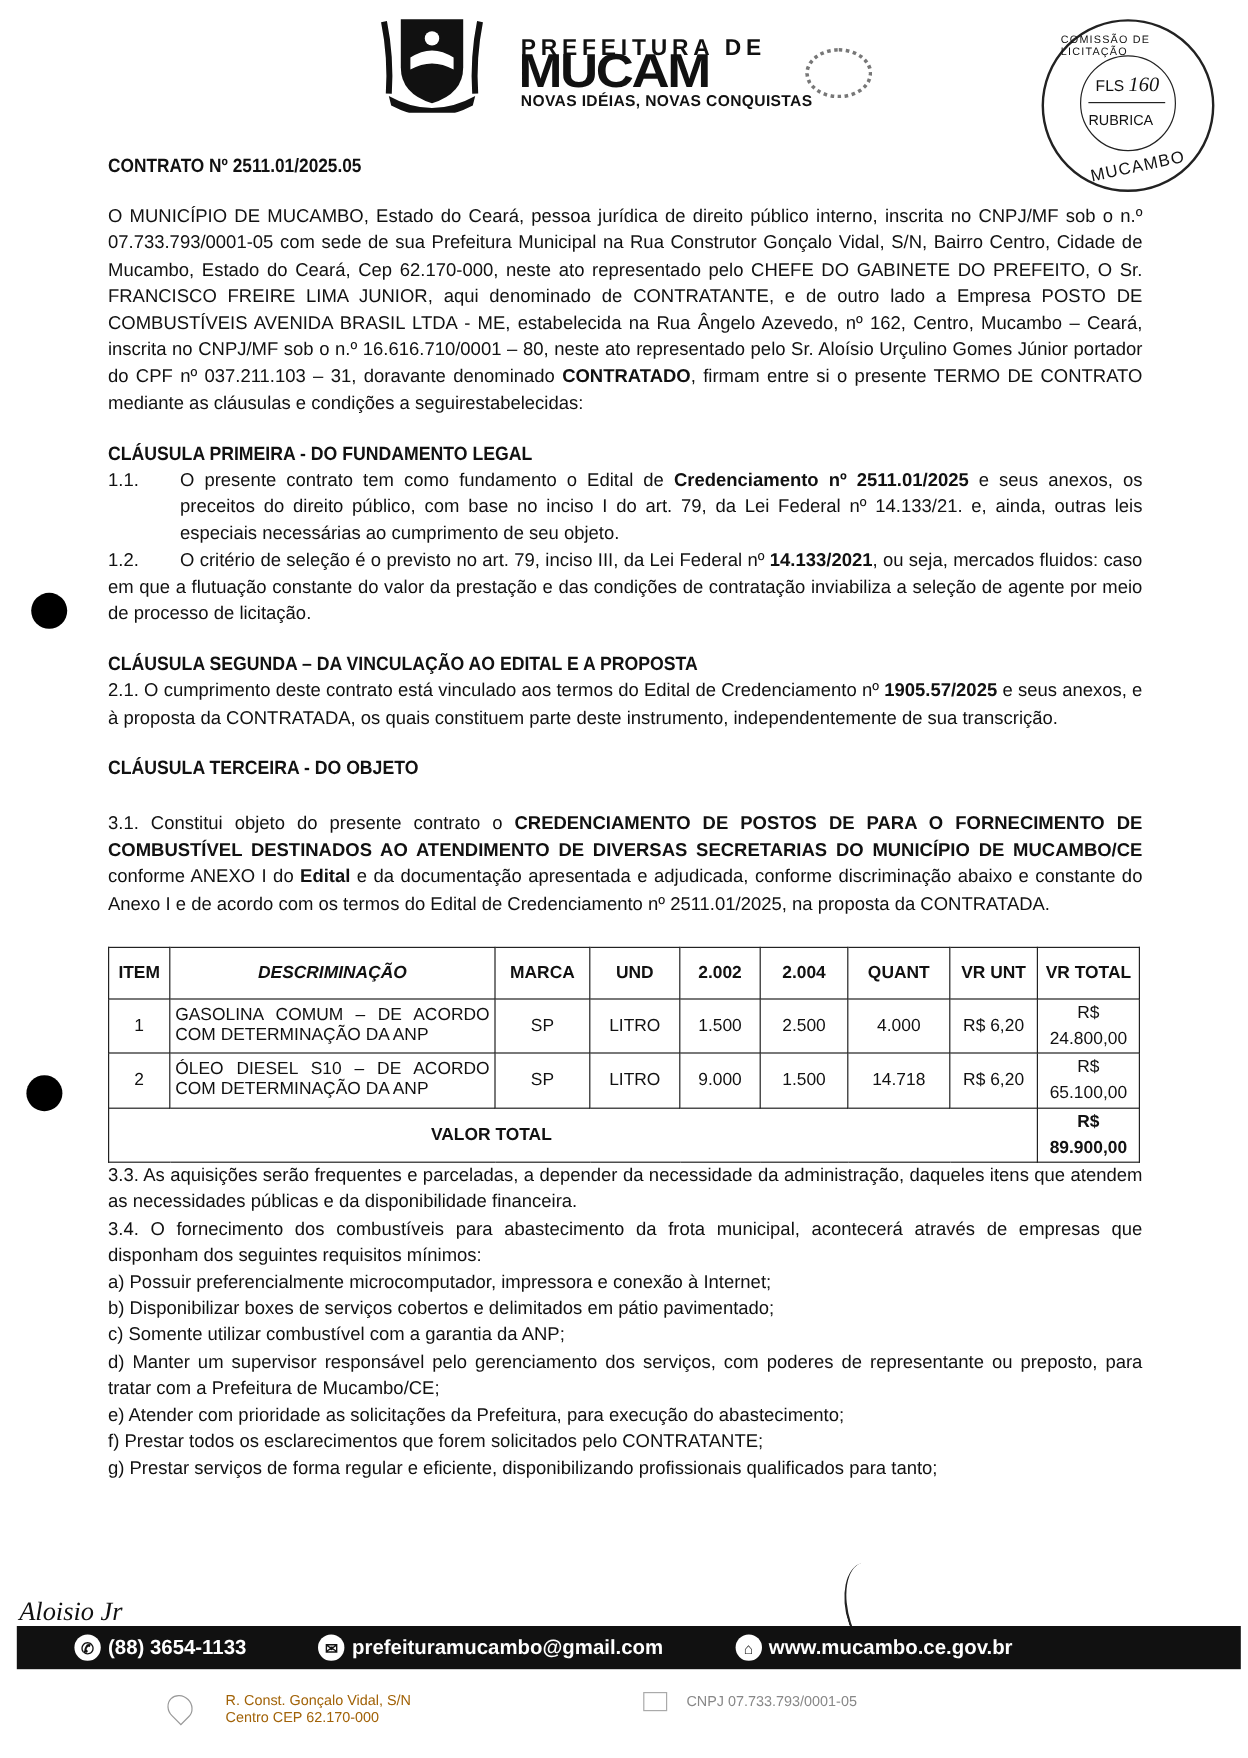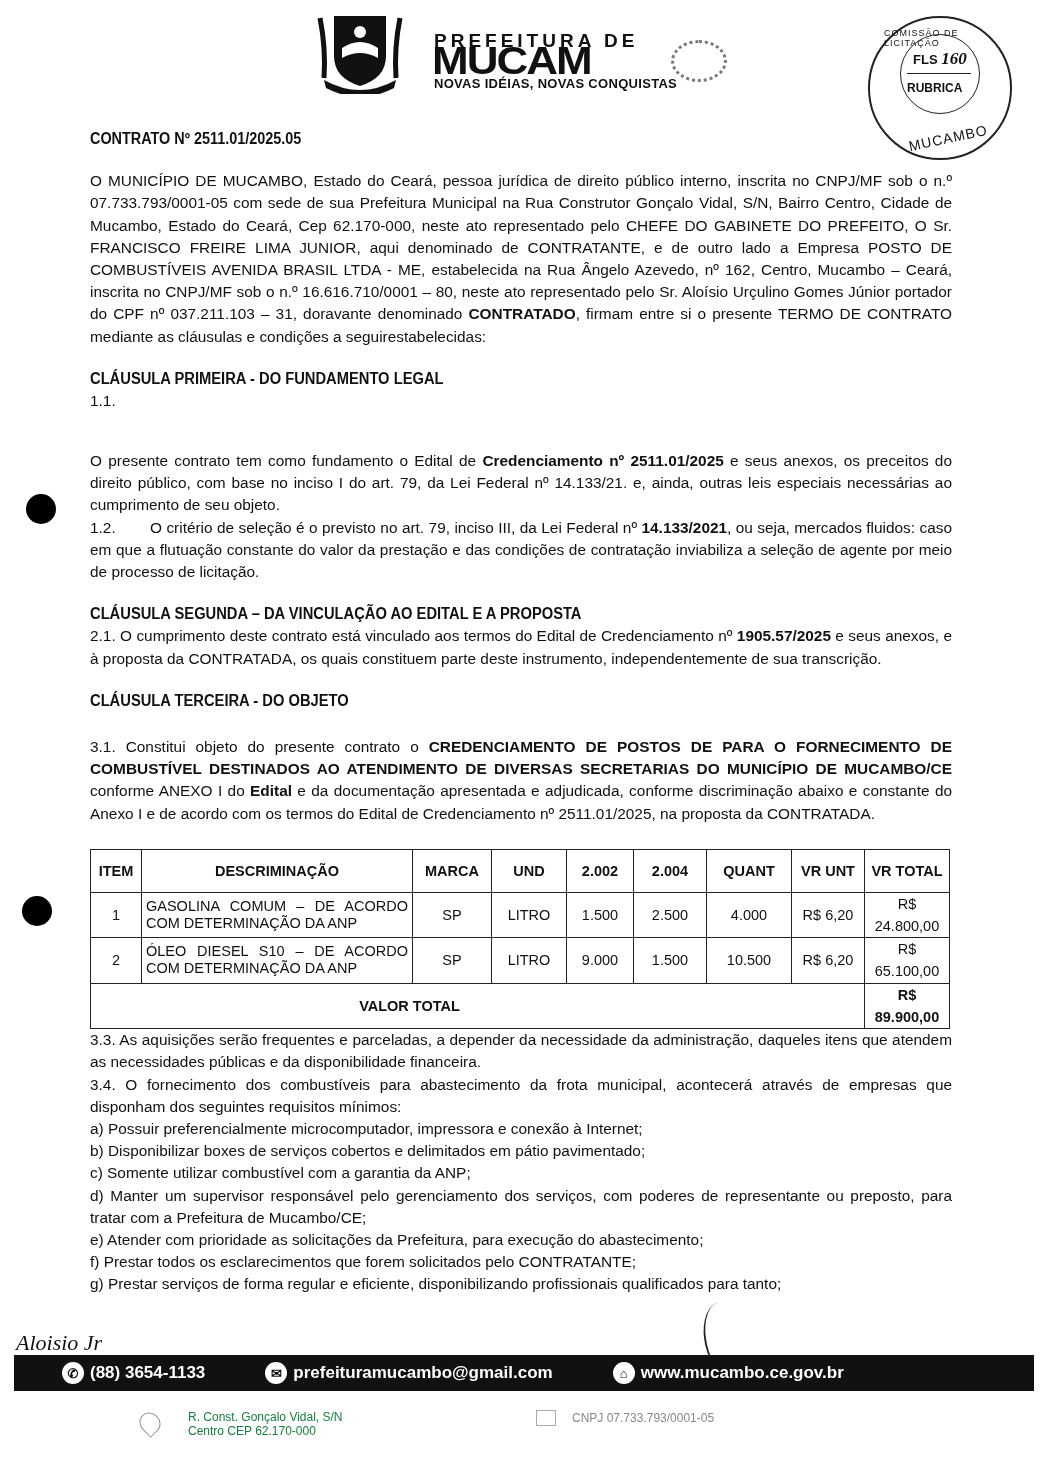--- a/index.html
+++ b/index.html
@@ -11,52 +11,52 @@
   
   .logo { left: 306px; top: 4px; width: 420px; height: 90px; }
   .crest { position: absolute; left: 8px; top: 4px; width: 92px; height: 86px; }
   .brand-top { position: absolute; left: 128px; top: 26px; font-weight: 900; font-size: 19px; letter-spacing: 4px; }
   .brand-main { position: absolute; left: 126px; top: 38px; font-weight: 900; font-size: 44px; letter-spacing: -2px; line-height: 40px; transform: scaleY(0.9); transform-origin: top left; }
   .brand-sub { position: absolute; left: 128px; top: 72px; font-size: 13px; font-weight: 700; letter-spacing: 0.3px; }
   .brand-sub b { font-weight: 900; }
   .brand-swirl { position: absolute; left: 365px; top: 36px; width: 50px; height: 36px; border: 3px dotted #777; border-radius: 50%; }
   
   .stamp { left: 868px; top: 16px; width: 140px; height: 140px; border: 2px solid #222; border-radius: 50%; }
-  .stamp-inner { position: absolute; left: 30px; top: 16px; width: 78px; height: 78px; border: 1.5px solid #222; border-radius: 50%; font-weight: bold; }
+  .stamp-inner { position: absolute; left: 30px; top: 28px; width: 78px; height: 78px; border: 1.5px solid #222; border-radius: 50%; }
   .stamp-arc-top { position: absolute; left: 18px; top: 6px; font-size: 13px; letter-spacing: 1px; }
   .stamp-arc-bot { position: absolute; left: 38px; top: 112px; font-size: 14px; letter-spacing: 1px; transform: rotate(-12deg); }
   .stamp-fls { position: absolute; left: 12px; top: 14px; font-size: 13px; }
   .stamp-fls i { font-family: "Liberation Serif", serif; font-size: 17px; }
   .stamp-line { position: absolute; left: 6px; top: 38px; width: 64px; border-top: 1.5px solid #222; }
   .stamp-rub { position: absolute; left: 6px; top: 46px; font-size: 12px; }
   
   .doc { left: 90px; top: 128px; width: 862px; font-size: 15.4px; line-height: 22.2px; }
   .title { font-weight: 700; font-size: 16px; margin: 0 0 20px 0; transform: scaleX(0.9); transform-origin: left; }
   p { margin: 0; text-align: justify; }
   .sec-h { font-weight: 700; font-size: 16px; margin-top: 20px; transform: scaleX(0.92); transform-origin: left; }
-  .clause { display: flex; flex-direction: column; }
+  .clause { display: flex; }
   .clause .num { width: 60px; flex: 0 0 60px; }
   .clause .txt { flex: 1; text-align: justify; }
   .gap { height: 22px; }
   
   table { border-collapse: collapse; width: 860px; margin-top: 2px; font-size: 14.5px; }
   th, td { border: 1px solid #222; text-align: center; padding: 0 4px; }
   th { height: 42px; font-weight: 700; }
   td { height: 40px; }
   td.desc { text-align: justify; line-height: 17px; padding: 2px 4px; }
   tr.total td { height: 22px; font-weight: 700; }
   
   .hole { width: 30px; height: 30px; border-radius: 50%; background: #000; }
   
   .sig-left { left: 16px; top: 1330px; font-family: "Liberation Serif", serif; font-style: italic; font-size: 22px; text-align: right; }
   .sig-mid { left: 706px; top: 1300px; width: 50px; height: 90px; border-left: 2px solid #222; border-radius: 50% 0 0 50%; transform: rotate(-18deg); }
   .bar { left: 14px; top: 1355px; width: 1020px; height: 36px; background: #111; color: #fff; display: flex; align-items: center; font-weight: 900; font-size: 17px; }
   .bar .item { display: flex; align-items: center; margin-right: 60px; }
   .bar .ico { width: 22px; height: 22px; border-radius: 50%; background: #fff; color: #111; font-size: 13px; display: inline-flex; align-items: center; justify-content: center; margin-right: 6px; }
-  .addr { left: 140px; top: 1410px; font-size: 12px; color: #15803d; line-height: 14px; display: flex; }
+  .addr { left: 140px; top: 1410px; font-size: 12px; color: #a16207; line-height: 14px; display: flex; }
   .addr .pin { width: 18px; height: 20px; border: 1.5px solid #999; border-radius: 50% 50% 50% 0; transform: rotate(-45deg); margin-right: 28px; margin-top: 2px; }
   .cnpj { left: 505px; top: 1410px; font-size: 12px; color: #888; display: flex; align-items: center; padding-left: 31px; }
   .cnpj .card { width: 18px; height: 14px; border: 1.5px solid #aaa; margin-right: 16px; }
 </style>
 </head>
 <body>
 
 <div class="abs logo">
   <svg class="crest" viewBox="0 0 92 86">
     <path d="M20 8 L72 8 L72 48 Q72 70 46 78 Q20 70 20 48 Z" fill="#111"></path>
@@ -102,21 +102,21 @@
   <div class="sec-h">CLÁUSULA TERCEIRA - DO OBJETO</div>
   <div class="gap"></div>
   <p style="margin-top:2px;"><span>3.1. Constitui objeto do presente contrato o </span><b>CREDENCIAMENTO DE POSTOS DE PARA O FORNECIMENTO DE COMBUSTÍVEL DESTINADOS AO ATENDIMENTO DE DIVERSAS SECRETARIAS DO MUNICÍPIO DE MUCAMBO/CE</b><span> conforme ANEXO I do </span><b>Edital</b><span> e da documentação apresentada e adjudicada, conforme discriminação abaixo e constante do Anexo I e de acordo com os termos do Edital de Credenciamento nº 2511.01/2025, na proposta da CONTRATADA.</span></p>
 
   <div class="gap"></div>
 
   <table>
     <thead>
       <tr>
         <th style="width:42px;">ITEM</th>
-        <th style="width:262px;">DESCRIMINAÇÃO</th>
+        <th style="width:262px;font-style:italic;">DESCRIMINAÇÃO</th>
         <th style="width:70px;">MARCA</th>
         <th style="width:66px;">UND</th>
         <th style="width:58px;">2.002</th>
         <th style="width:64px;">2.004</th>
         <th style="width:76px;">QUANT</th>
         <th style="width:64px;">VR UNT</th>
         <th>VR TOTAL</th>
       </tr>
     </thead>
     <tbody>
@@ -131,21 +131,21 @@
         <td>R$ 6,20</td>
         <td>R$ 24.800,00</td>
       </tr>
       <tr>
         <td>2</td>
         <td class="desc">ÓLEO DIESEL S10 – DE ACORDO COM DETERMINAÇÃO DA ANP</td>
         <td>SP</td>
         <td>LITRO</td>
         <td>9.000</td>
         <td>1.500</td>
-        <td>10.500</td>
+        <td>14.718</td>
         <td>R$ 6,20</td>
         <td>R$ 65.100,00</td>
       </tr>
       <tr class="total">
         <td colspan="8" style="padding-right:180px;padding-left:44px;">VALOR TOTAL</td>
         <td>R$ 89.900,00</td>
       </tr>
     </tbody>
   </table>
 

